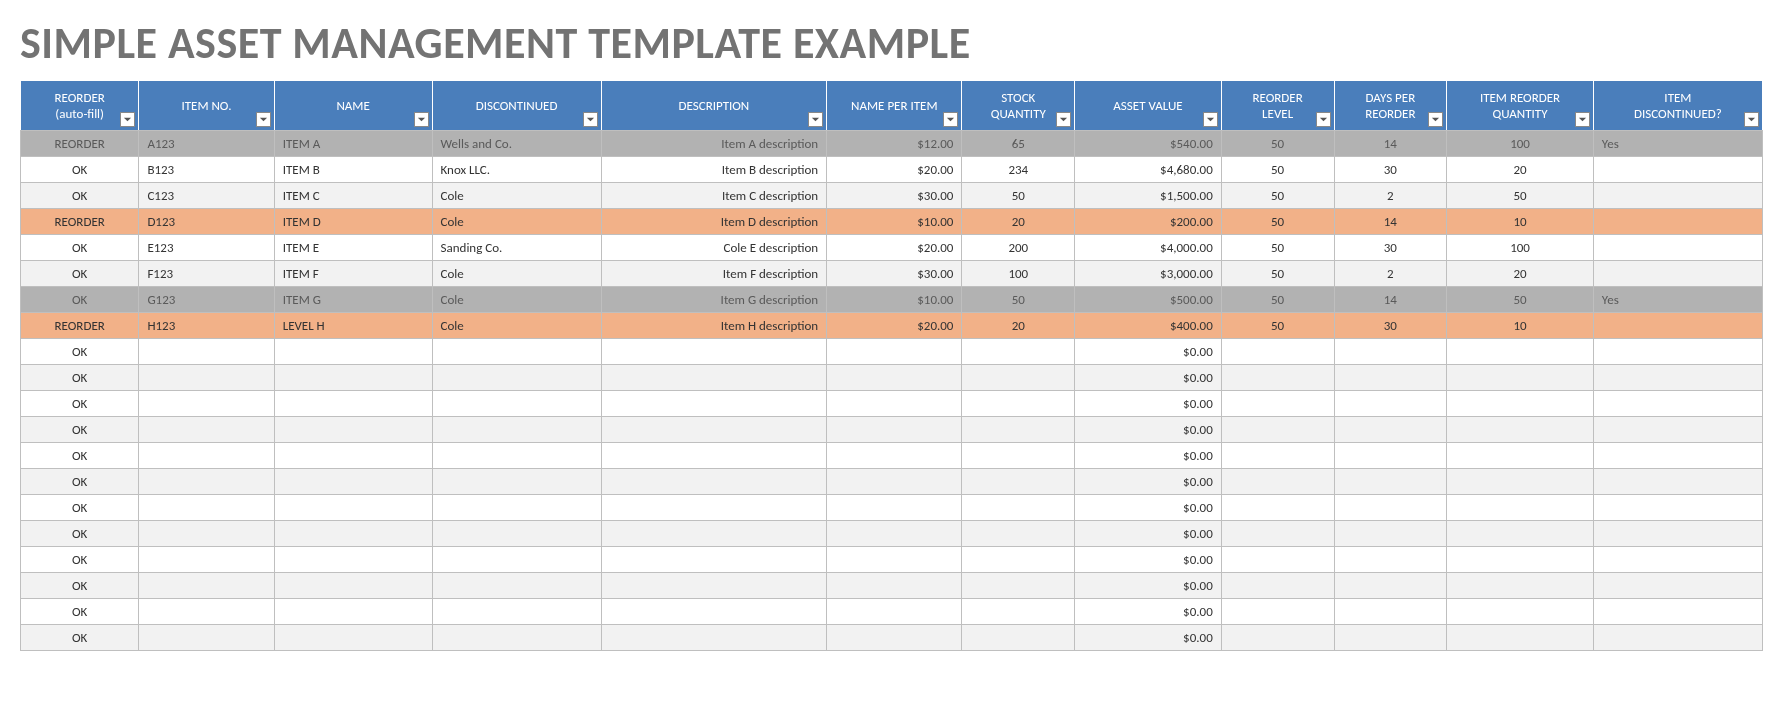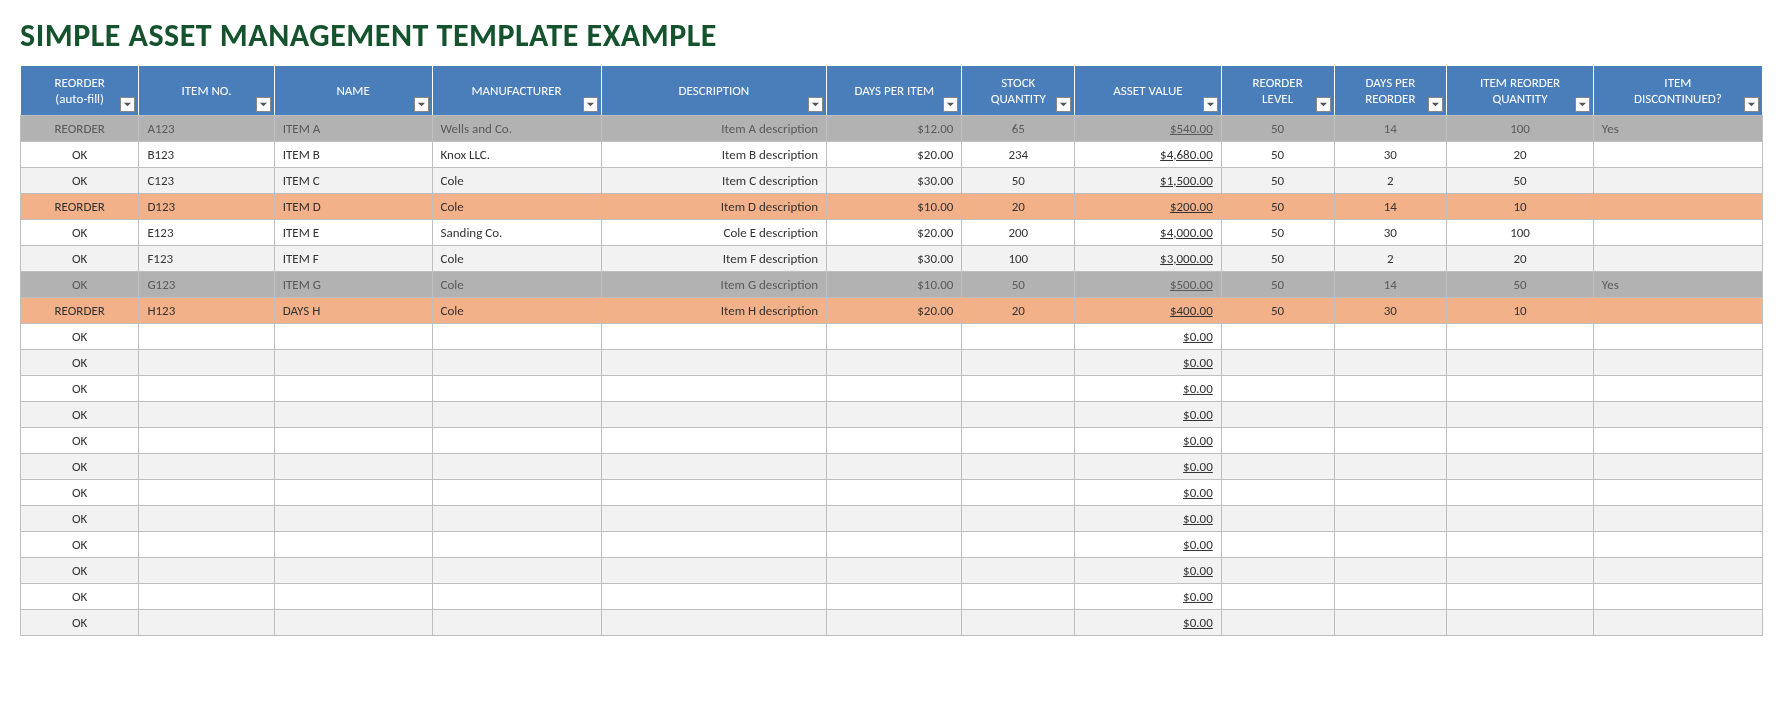--- a/index.html
+++ b/index.html
@@ -5,24 +5,24 @@
   * { box-sizing: border-box; }
   body {
     margin: 0;
     padding: 16px 20px;
     font-family: Calibri, "Segoe UI", Arial, sans-serif;
     background: #fff;
     width: 1783px;
   }
   h1.title {
     margin: 0 0 10px 0;
-    font-size: 32px;
+    font-size: 44px;
     font-weight: 700;
     letter-spacing: 0.5px;
-    color: #14532d;
+    color: #737373;
   }
   table.sheet {
     border-collapse: collapse;
     width: 100%;
     table-layout: fixed;
     font-size: 13px;
     color: #333;
   }
   thead th {
     background: #4a7ebb;
@@ -65,21 +65,21 @@
   tbody tr.odd  td { background: #ffffff; }
   tbody tr.grey td   { background: #b2b2b2; color: #5a5a5a; }
   tbody tr.orange td { background: #f2b188; color: #333; }
   .c-reorder   { text-align: center; }
   .c-itemno    { text-align: left; }
   .c-name      { text-align: left; }
   .c-manuf     { text-align: left; }
   .c-desc      { text-align: right; }
   .c-cost      { text-align: right; }
   .c-stock     { text-align: center; }
-  .c-asset     { text-align: right; text-decoration: underline; }
+  .c-asset     { text-align: right; }
   .c-level     { text-align: center; }
   .c-days      { text-align: center; }
   .c-qty       { text-align: center; }
   .c-disc      { text-align: left; }
 </style>
 </head>
 <body>
 
 <h1 class="title">SIMPLE ASSET MANAGEMENT TEMPLATE EXAMPLE</h1>
 
@@ -103,27 +103,27 @@
         <th><span>REORDER
 (auto-fill)</span><span class="filter"><svg width="9" height="9" viewBox="0 0 10 10">
               <path d="M1 3 L5 7 L9 3 Z" fill="#555"></path>
             </svg></span></th>
         <th><span>ITEM NO.</span><span class="filter"><svg width="9" height="9" viewBox="0 0 10 10">
               <path d="M1 3 L5 7 L9 3 Z" fill="#555"></path>
             </svg></span></th>
         <th><span>NAME</span><span class="filter"><svg width="9" height="9" viewBox="0 0 10 10">
               <path d="M1 3 L5 7 L9 3 Z" fill="#555"></path>
             </svg></span></th>
-        <th><span>MANUFACTURER</span><span class="filter"><svg width="9" height="9" viewBox="0 0 10 10">
+        <th><span>DISCONTINUED</span><span class="filter"><svg width="9" height="9" viewBox="0 0 10 10">
               <path d="M1 3 L5 7 L9 3 Z" fill="#555"></path>
             </svg></span></th>
         <th><span>DESCRIPTION</span><span class="filter"><svg width="9" height="9" viewBox="0 0 10 10">
               <path d="M1 3 L5 7 L9 3 Z" fill="#555"></path>
             </svg></span></th>
-        <th><span>DAYS PER ITEM</span><span class="filter"><svg width="9" height="9" viewBox="0 0 10 10">
+        <th><span>NAME PER ITEM</span><span class="filter"><svg width="9" height="9" viewBox="0 0 10 10">
               <path d="M1 3 L5 7 L9 3 Z" fill="#555"></path>
             </svg></span></th>
         <th><span>STOCK
 QUANTITY</span><span class="filter"><svg width="9" height="9" viewBox="0 0 10 10">
               <path d="M1 3 L5 7 L9 3 Z" fill="#555"></path>
             </svg></span></th>
         <th><span>ASSET VALUE</span><span class="filter"><svg width="9" height="9" viewBox="0 0 10 10">
               <path d="M1 3 L5 7 L9 3 Z" fill="#555"></path>
             </svg></span></th>
         <th><span>REORDER
@@ -239,21 +239,21 @@
         <td class="c-stock">50</td>
         <td class="c-asset">$500.00</td>
         <td class="c-level">50</td>
         <td class="c-days">14</td>
         <td class="c-qty">50</td>
         <td class="c-disc">Yes</td>
       </tr>
       <tr class="orange">
         <td class="c-reorder">REORDER</td>
         <td class="c-itemno">H123</td>
-        <td class="c-name">DAYS H</td>
+        <td class="c-name">LEVEL H</td>
         <td class="c-manuf">Cole</td>
         <td class="c-desc">Item H description</td>
         <td class="c-cost">$20.00</td>
         <td class="c-stock">20</td>
         <td class="c-asset">$400.00</td>
         <td class="c-level">50</td>
         <td class="c-days">30</td>
         <td class="c-qty">10</td>
         <td class="c-disc"></td>
       </tr>

